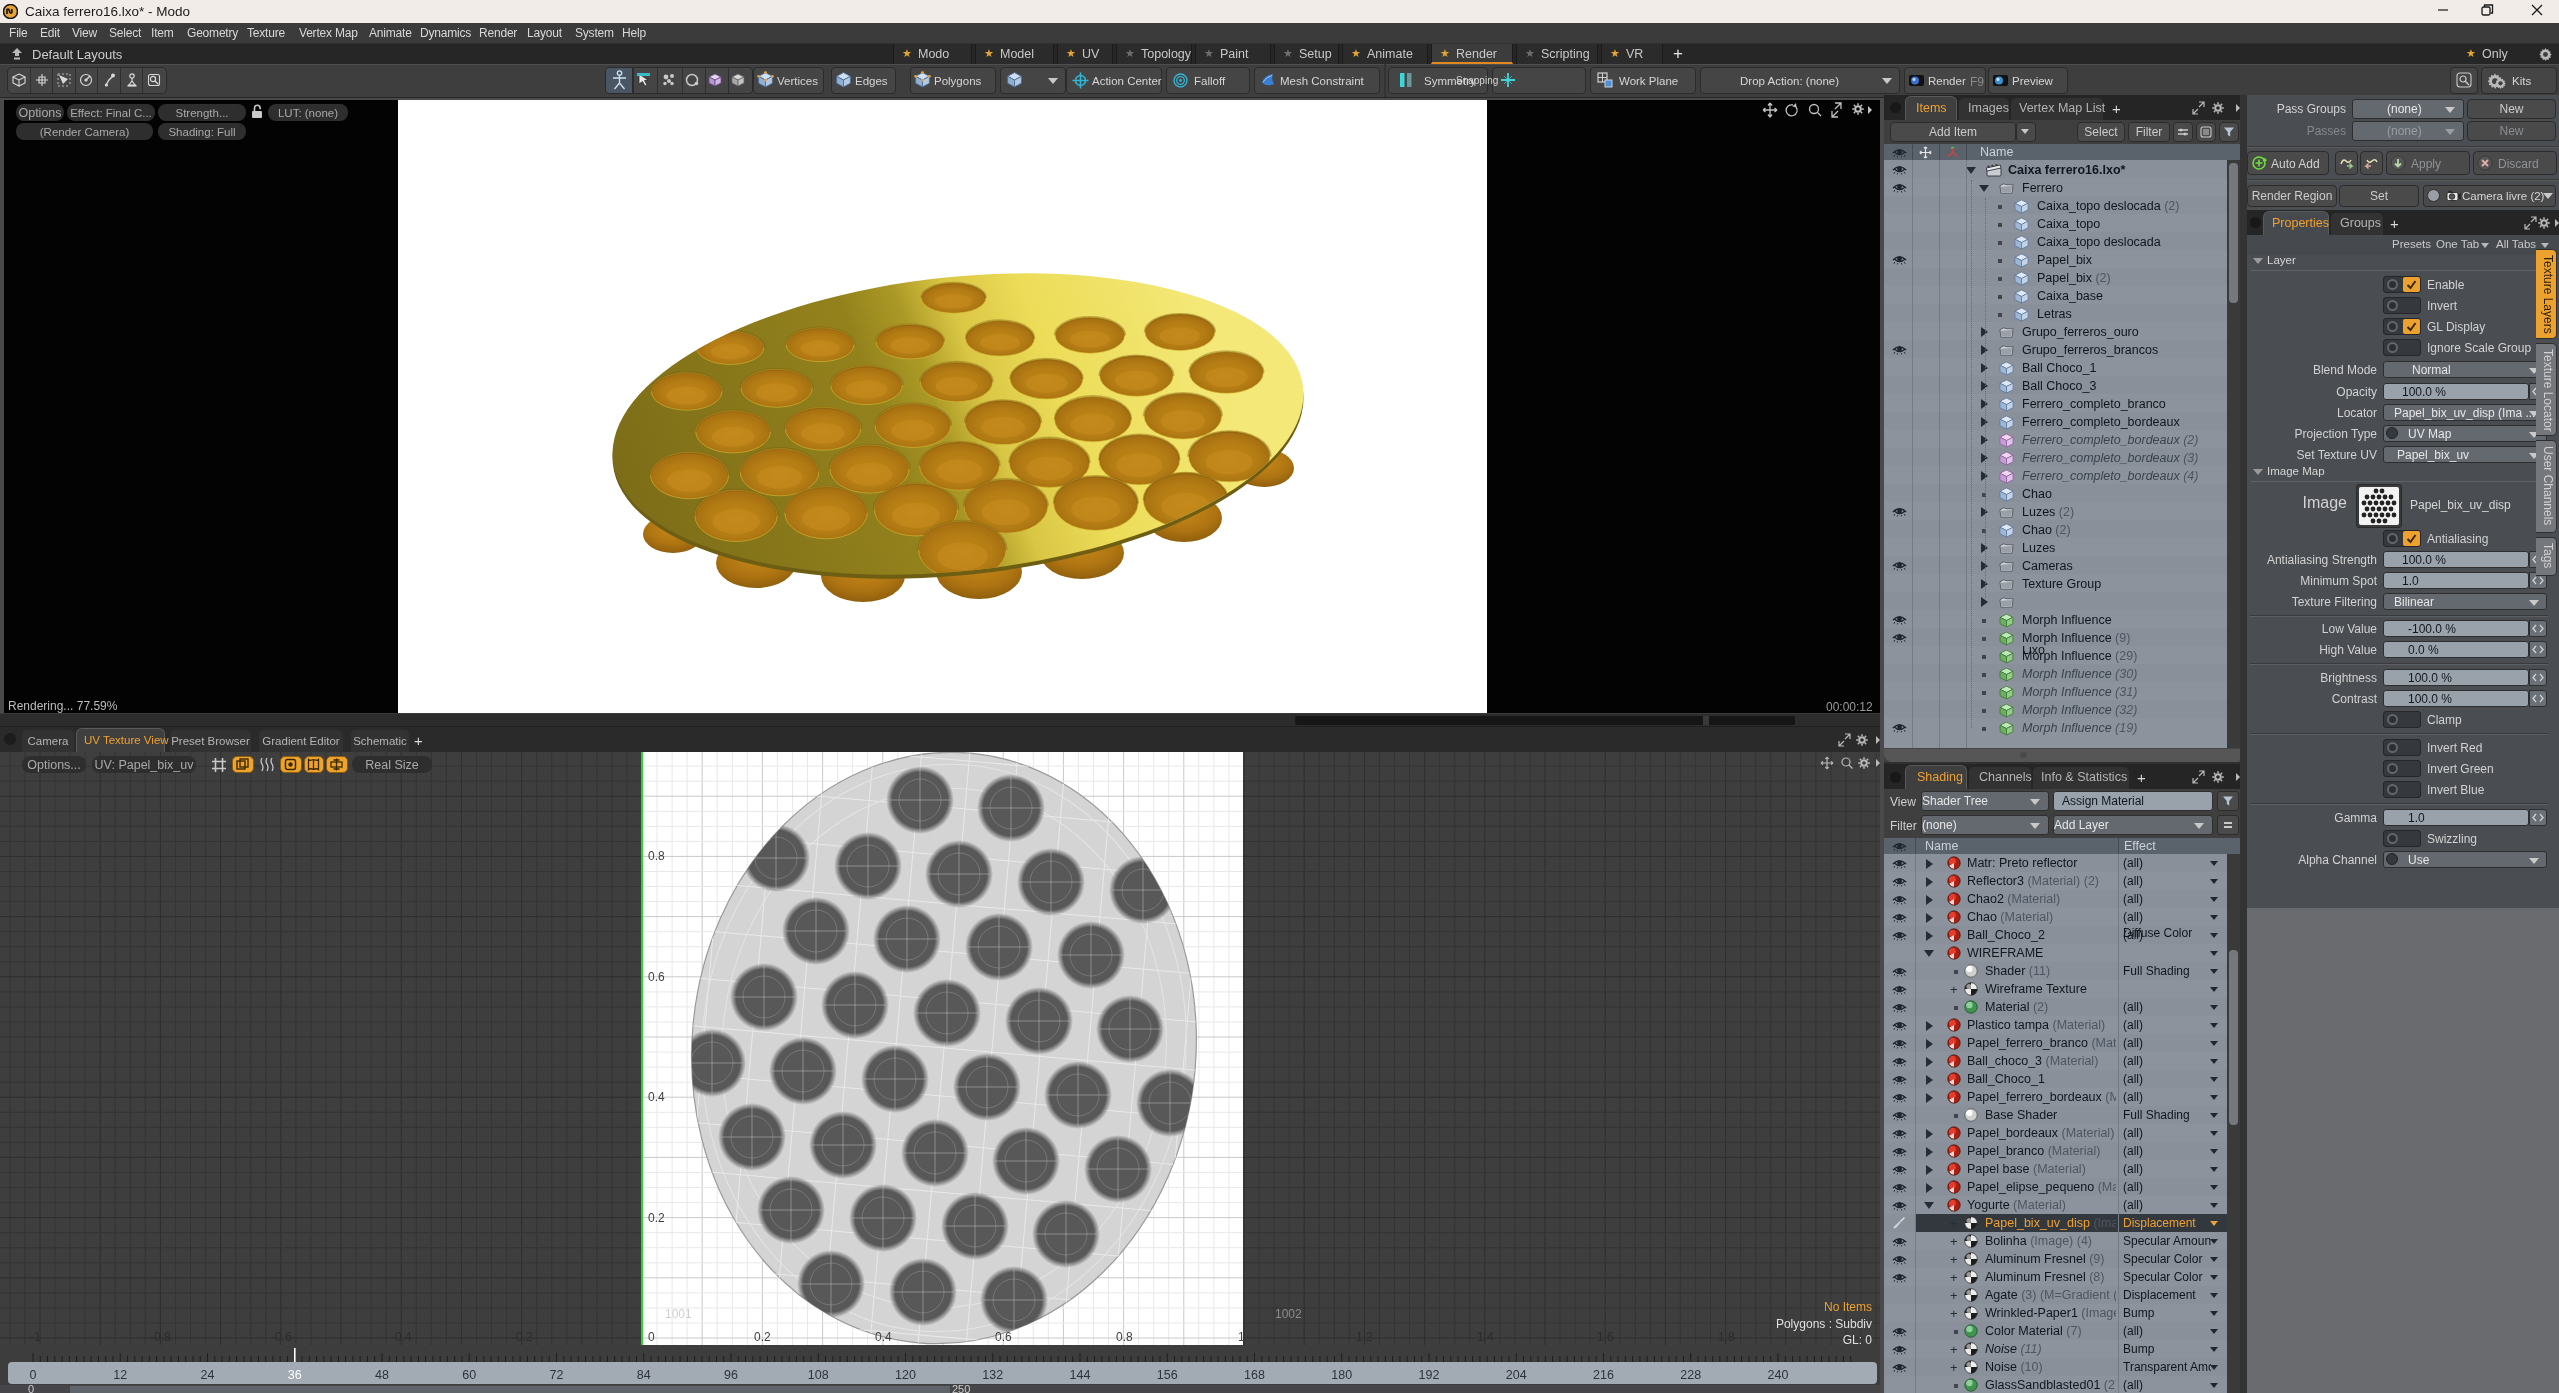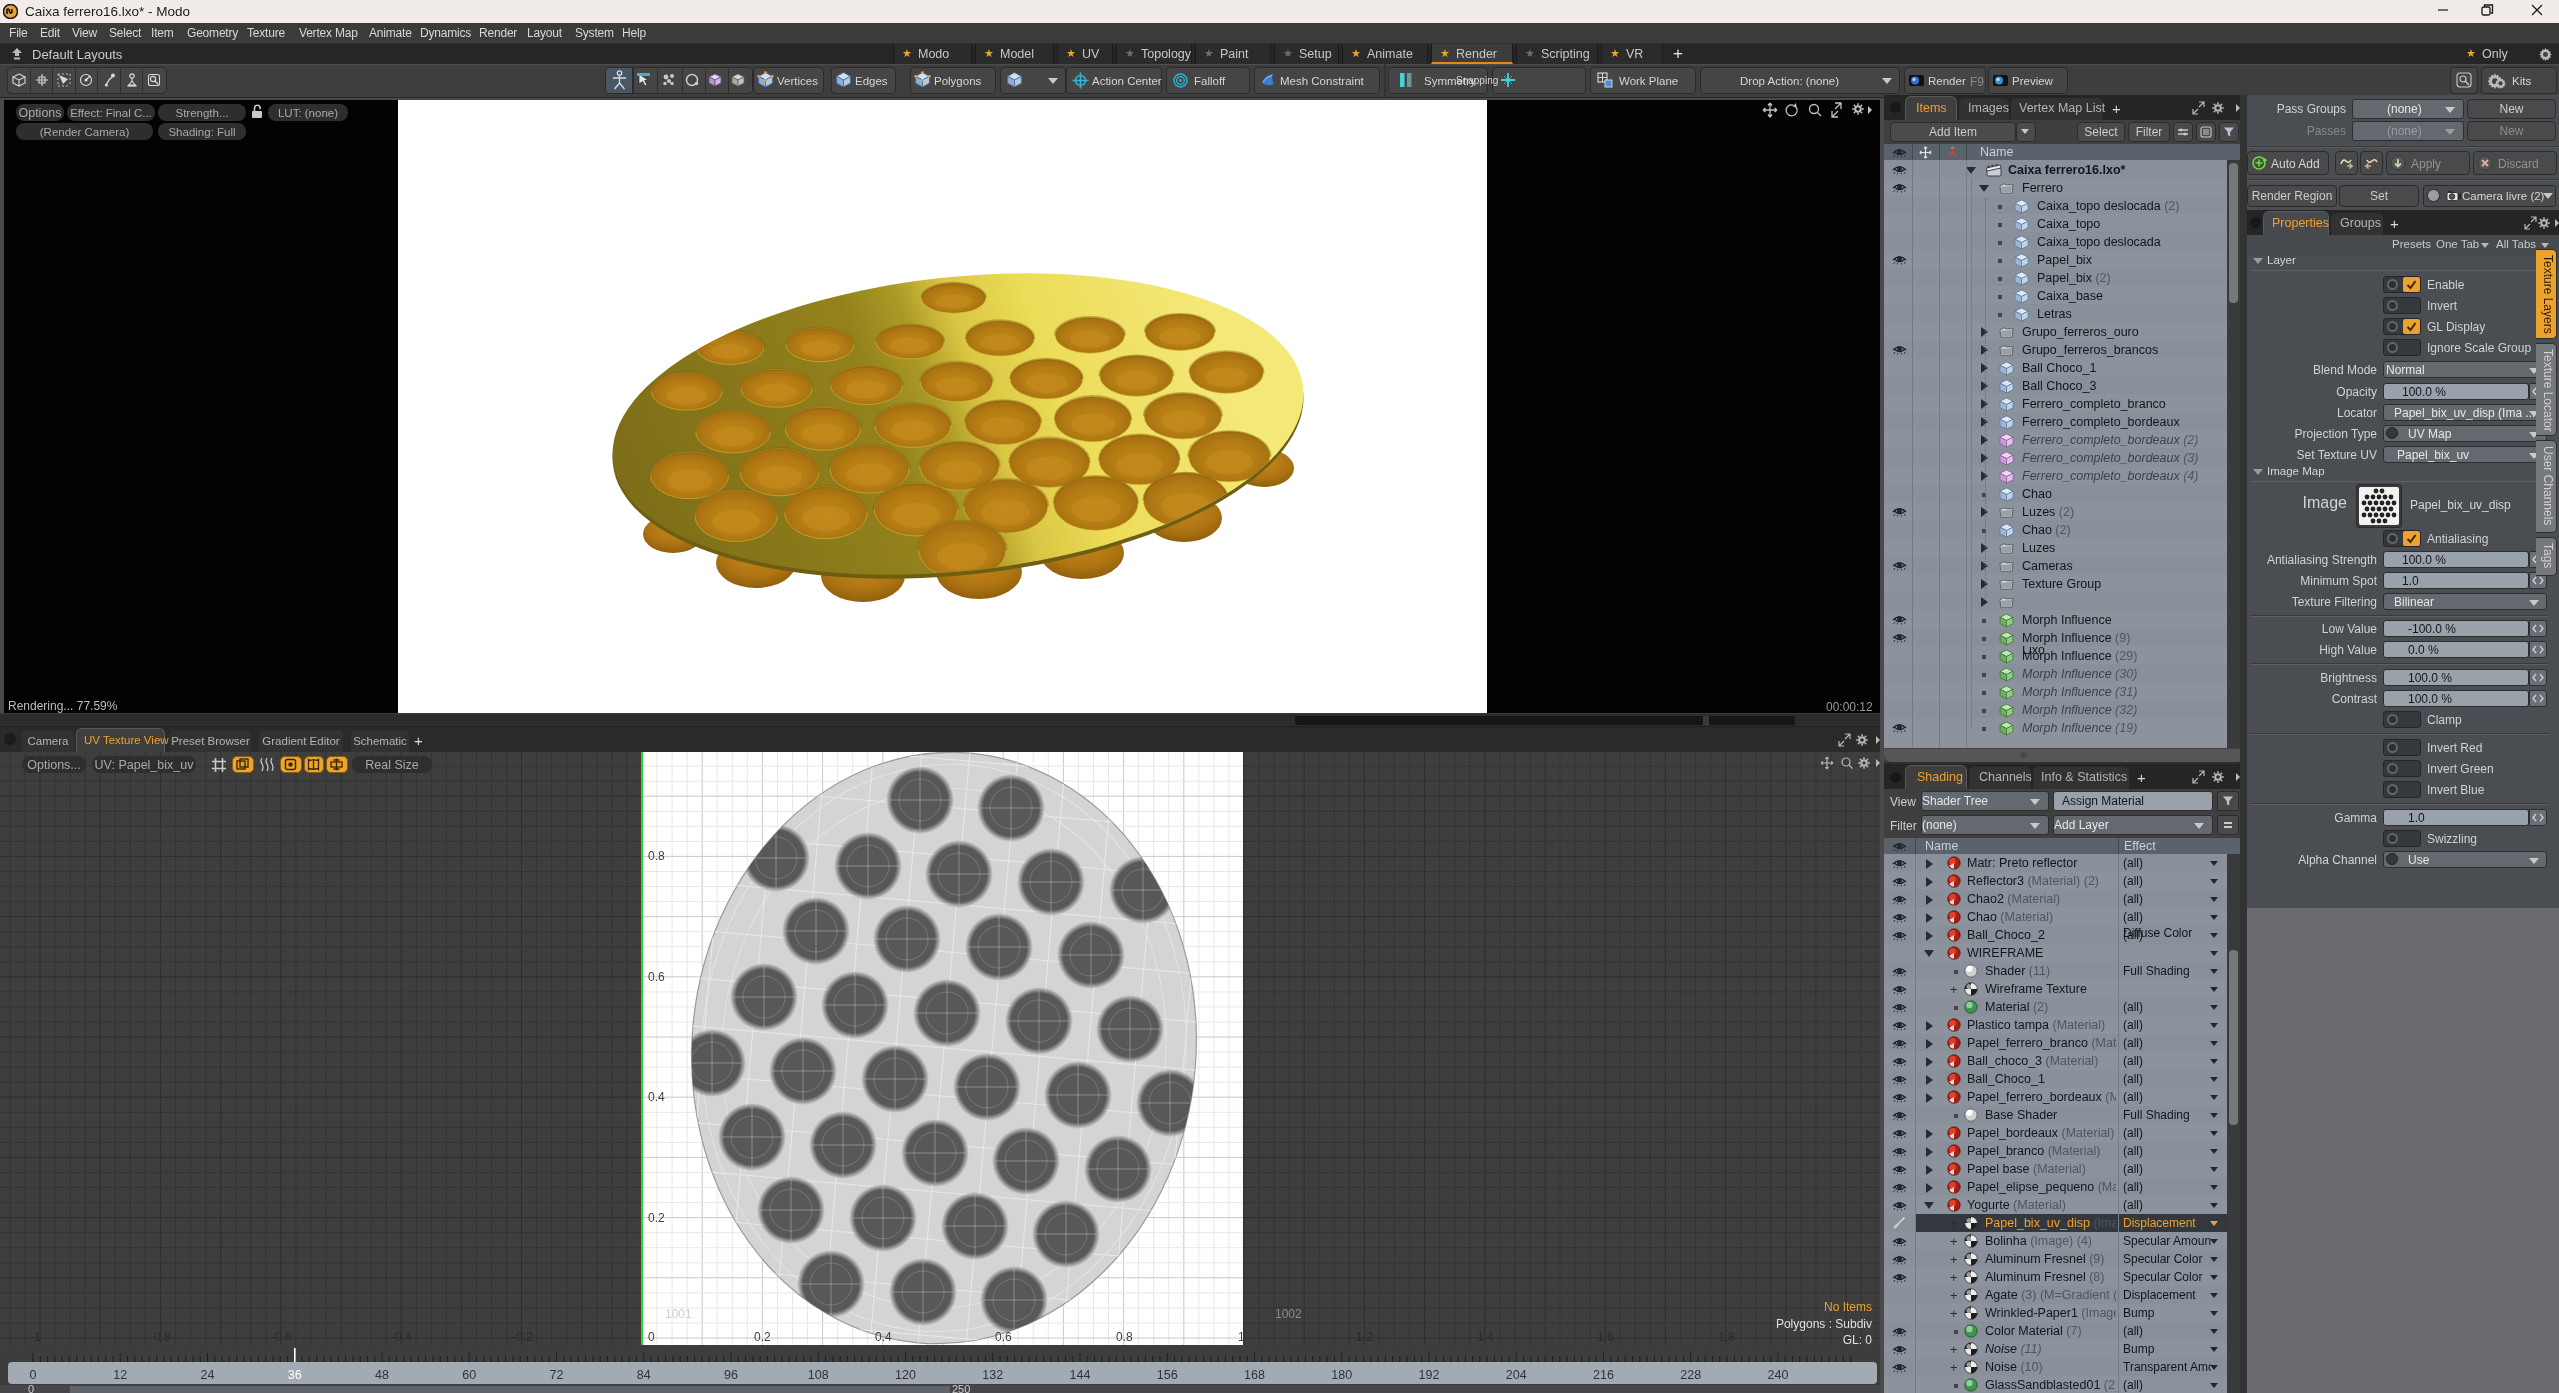--- a/index.html
+++ b/index.html
@@ -2096,21 +2096,21 @@
 <div class="abs" style="left:2387px;top:321px;width:11px;height:11px;border-radius:50%;background:#2c2f33;border:2px solid #63666a"></div>
 <div class="abs" style="left:2403px;top:319px;width:17px;height:15px;background:#eda22f;border-radius:2px"></div>
 <svg class="abs" style="left:2405px;top:320px" width="13" height="13" viewBox="0 0 13 13">
     <path d="M2.5 7 L5.5 10 L10.5 3" fill="none" stroke="#3a2800" stroke-width="2"></path>
   </svg>
 <div class="abs" style="left:2427px;top:320px;color:#d2d2d2;font-size:12px">GL Display</div>
 <div class="abs" style="left:2383px;top:339px;width:38px;height:17px;background:#35383c;border:1px solid #24262a;border-radius:3px"></div>
 <div class="abs" style="left:2387px;top:342px;width:11px;height:11px;border-radius:50%;background:#2c2f33;border:2px solid #63666a"></div>
 <div class="abs" style="left:2427px;top:341px;color:#d2d2d2;font-size:12px">Ignore Scale Group</div>
 <div class="abs" style="left:2247px;top:363px;width:130px;text-align:right;color:#d2d2d2;font-size:12px;white-space:nowrap">Blend Mode</div>
-<div class="abs drop" style="left:2383px;top:361px;width:164px;height:17px;padding-left:2px">Normal<div class="darr" style="right:7px;top:6px"></div></div>
+<div class="abs drop" style="left:2383px;top:361px;width:164px;height:17px;padding-left:28px">Normal<div class="darr" style="right:7px;top:6px"></div></div>
 <div class="abs" style="left:2247px;top:385px;width:130px;text-align:right;color:#d2d2d2;font-size:12px;white-space:nowrap">Opacity</div>
 <div class="abs slider" style="left:2383px;top:383px;width:146px;height:17px;padding-left:18px">100.0 %</div>
 <div class="abs" style="left:2529px;top:383px;width:18px;height:17px;background:#6a7077;border:1px solid #2e2e2e;border-radius:0 3px 3px 0"></div>
 <svg class="abs" style="left:2531px;top:387px" width="14" height="9" viewBox="0 0 14 9">
     <path d="M5 1 L2 4.5 L5 8 M9 1 L12 4.5 L9 8" fill="none" stroke="#d2d2d2" stroke-width="1.3"></path>
   </svg>
 <div class="abs" style="left:2247px;top:406px;width:130px;text-align:right;color:#d2d2d2;font-size:12px;white-space:nowrap">Locator</div>
 <div class="abs drop" style="left:2383px;top:404px;width:164px;height:17px;padding-left:10px">Papel_bix_uv_disp (Ima ...<div class="darr" style="right:7px;top:6px"></div></div>
 <div class="abs" style="left:2247px;top:427px;width:130px;text-align:right;color:#d2d2d2;font-size:12px;white-space:nowrap">Projection Type</div>
 <div class="abs drop" style="left:2383px;top:425px;width:164px;height:17px;padding-left:24px">UV Map<div class="darr" style="right:7px;top:6px"></div></div>

